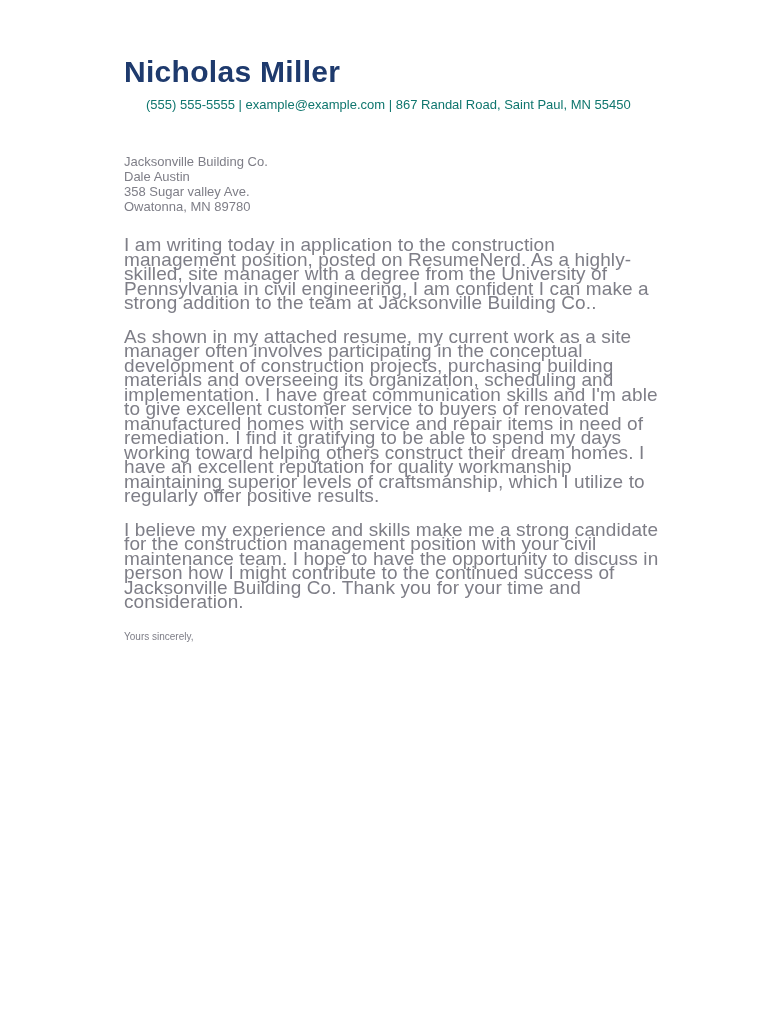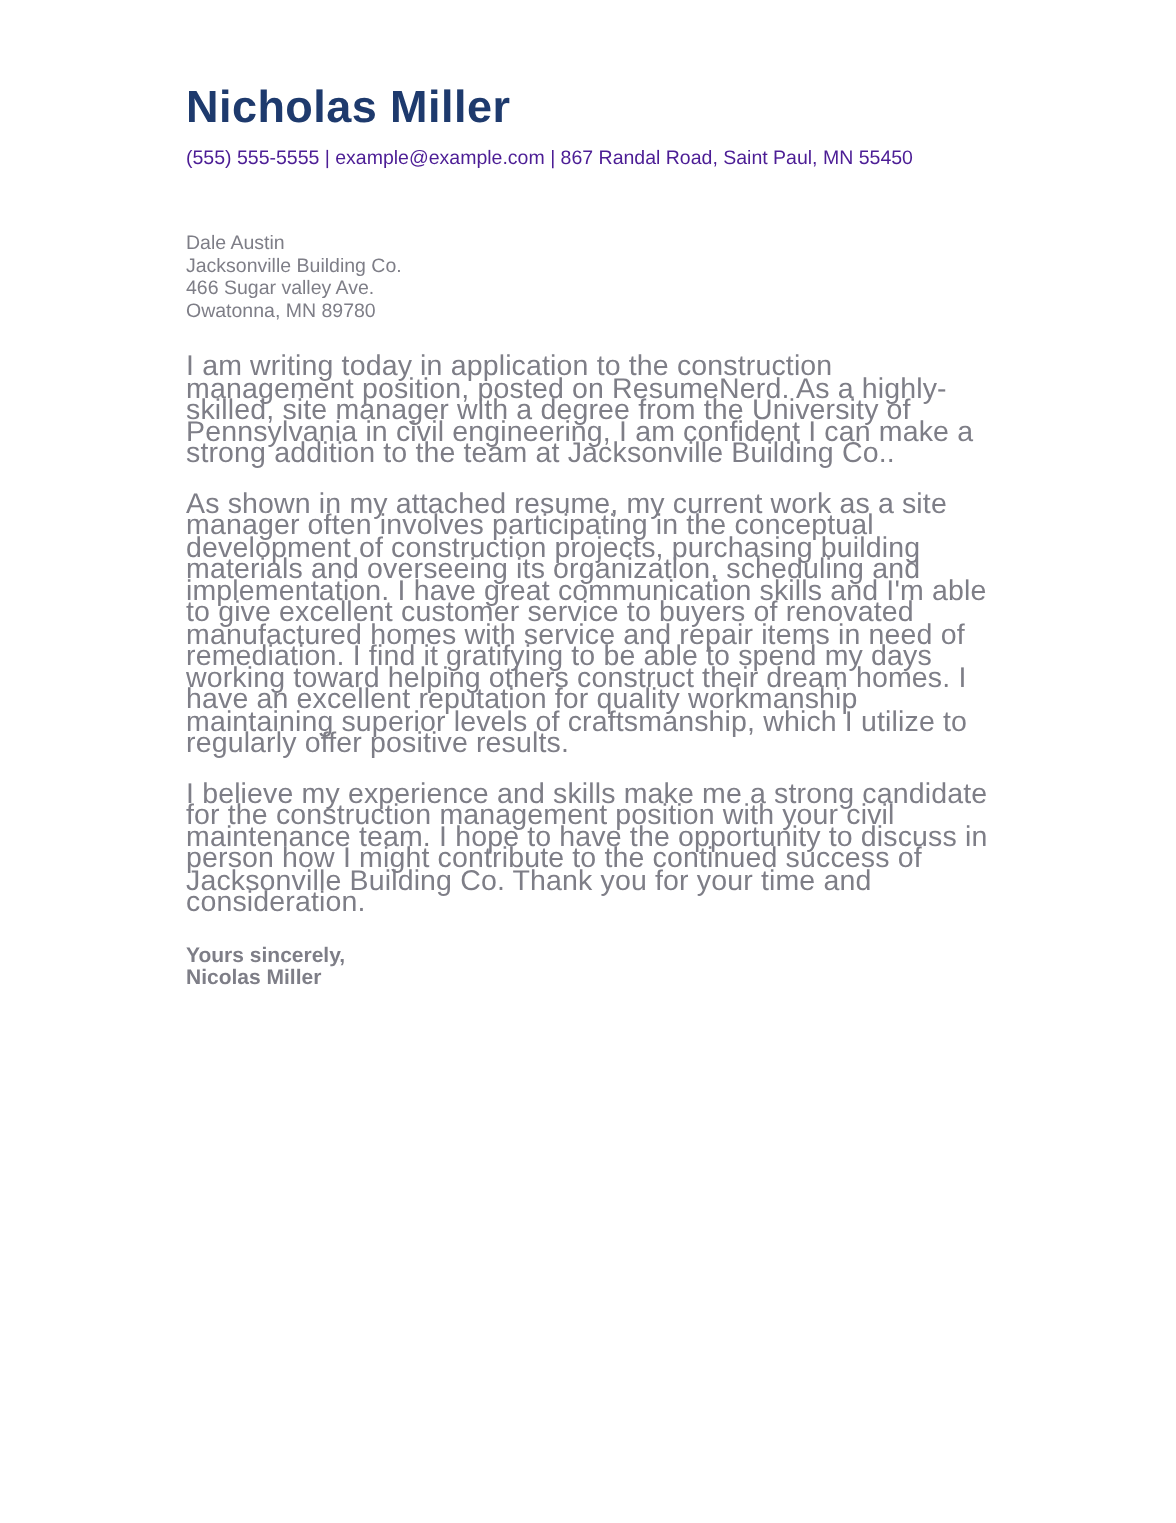--- a/index.html
+++ b/index.html
@@ -23,22 +23,23 @@
     font-size: 30px;
     font-weight: 800;
     letter-spacing: 0.3px;
     color: #1e3a6d;
     line-height: 1.15;
   }
 
   .contact-line {
     margin-top: 7px;
     font-size: 13px;
-    color: #4c1d95;
+    color: #0f766e;
     line-height: 1.2;
+    margin-left: 22px;
   }
 
   .recipient-block {
     margin-top: 42px;
     font-size: 13px;
     color: #7e7e87;
     line-height: 15px;
   }
 
   .salutation {
@@ -55,48 +56,46 @@
   .body-copy p {
     font-size: 19px;
     color: #7e7e87;
     line-height: 14.5px;
     margin-bottom: 19px;
     letter-spacing: 0.1px;
   }
 
   .closing-block {
     margin-top: 7px;
-    font-size: 14px;
+    font-size: 10px;
     color: #7e7e87;
     line-height: 15px;
-    font-weight: bold;
   }
 </style>
 </head>
 <body>
 
 <div class="page">
 
   <div>
     <div class="doc-name">Nicholas Miller</div>
     <div class="contact-line">(555) 555-5555 | example@example.com | 867 Randal Road, Saint Paul, MN 55450</div>
   </div>
 
   <div class="recipient-block">
+    <div>Jacksonville Building Co.</div>
     <div>Dale Austin</div>
-    <div>Jacksonville Building Co.</div>
-    <div>466 Sugar valley Ave.</div>
+    <div>358 Sugar valley Ave.</div>
     <div>Owatonna, MN 89780</div>
   </div>
 
 
   <div class="body-copy">
     <p>I am writing today in application to the construction management position, posted on ResumeNerd. As a highly-skilled, site manager with a degree from the University of Pennsylvania in civil engineering, I am confident I can make a strong addition to the team at Jacksonville Building Co..</p>
     <p>As shown in my attached resume, my current work as a site manager often involves participating in the conceptual development of construction projects, purchasing building materials and overseeing its organization, scheduling and implementation. I have great communication skills and I'm able to give excellent customer service to buyers of renovated manufactured homes with service and repair items in need of remediation. I find it gratifying to be able to spend my days working toward helping others construct their dream homes. I have an excellent reputation for quality workmanship maintaining superior levels of craftsmanship, which I utilize to regularly offer positive results.</p>
     <p>I believe my experience and skills make me a strong candidate for the construction management position with your civil maintenance team. I hope to have the opportunity to discuss in person how I might contribute to the continued success of Jacksonville Building Co. Thank you for your time and consideration.</p>
   </div>
 
   <div class="closing-block">
     <div>Yours sincerely,</div>
-    <div>Nicolas Miller</div>
   </div>
 
 </div>
 
 </body></html>

